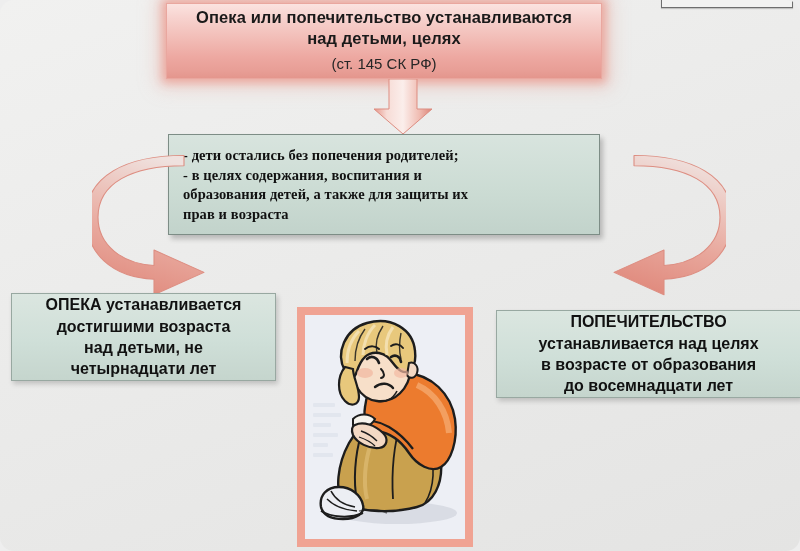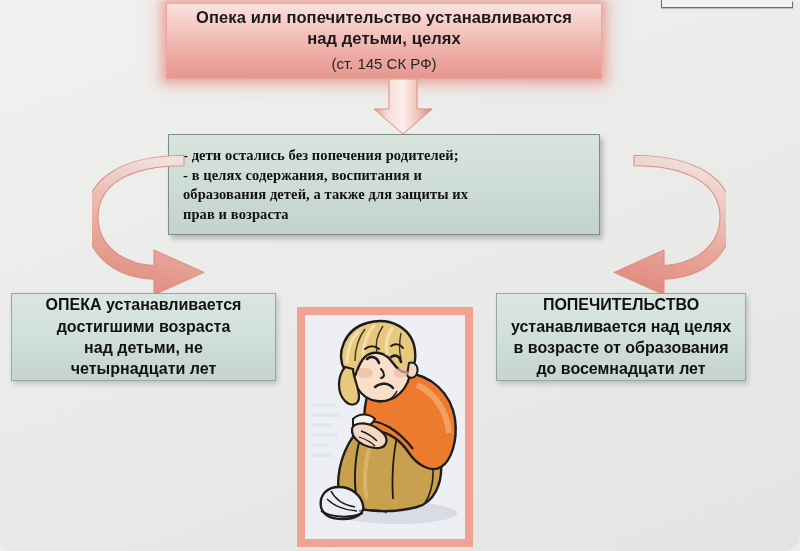--- a/index.html
+++ b/index.html
@@ -109,21 +109,21 @@
     border: 1px solid #98a8a1;
     box-sizing: border-box;
     box-shadow: 2px 3px 5px rgba(0,0,0,0.18);
     display: flex;
     flex-direction: column;
     align-items: center;
     justify-content: center;
     padding: 4px 6px;
   }
   .bot-left  { left: 11px;  top: 293px; width: 265px; height: 88px; }
-  .bot-right { left: 496px; top: 293px; width: 250px; height: 88px; }
+  .bot-right { left: 496px; top: 310px; width: 305px; height: 88px; }
   .bot-line {
     font-size: 16px;
     font-weight: bold;
     color: #111;
     line-height: 1.33;
     white-space: nowrap;
     text-align: center;
   }
 
   

